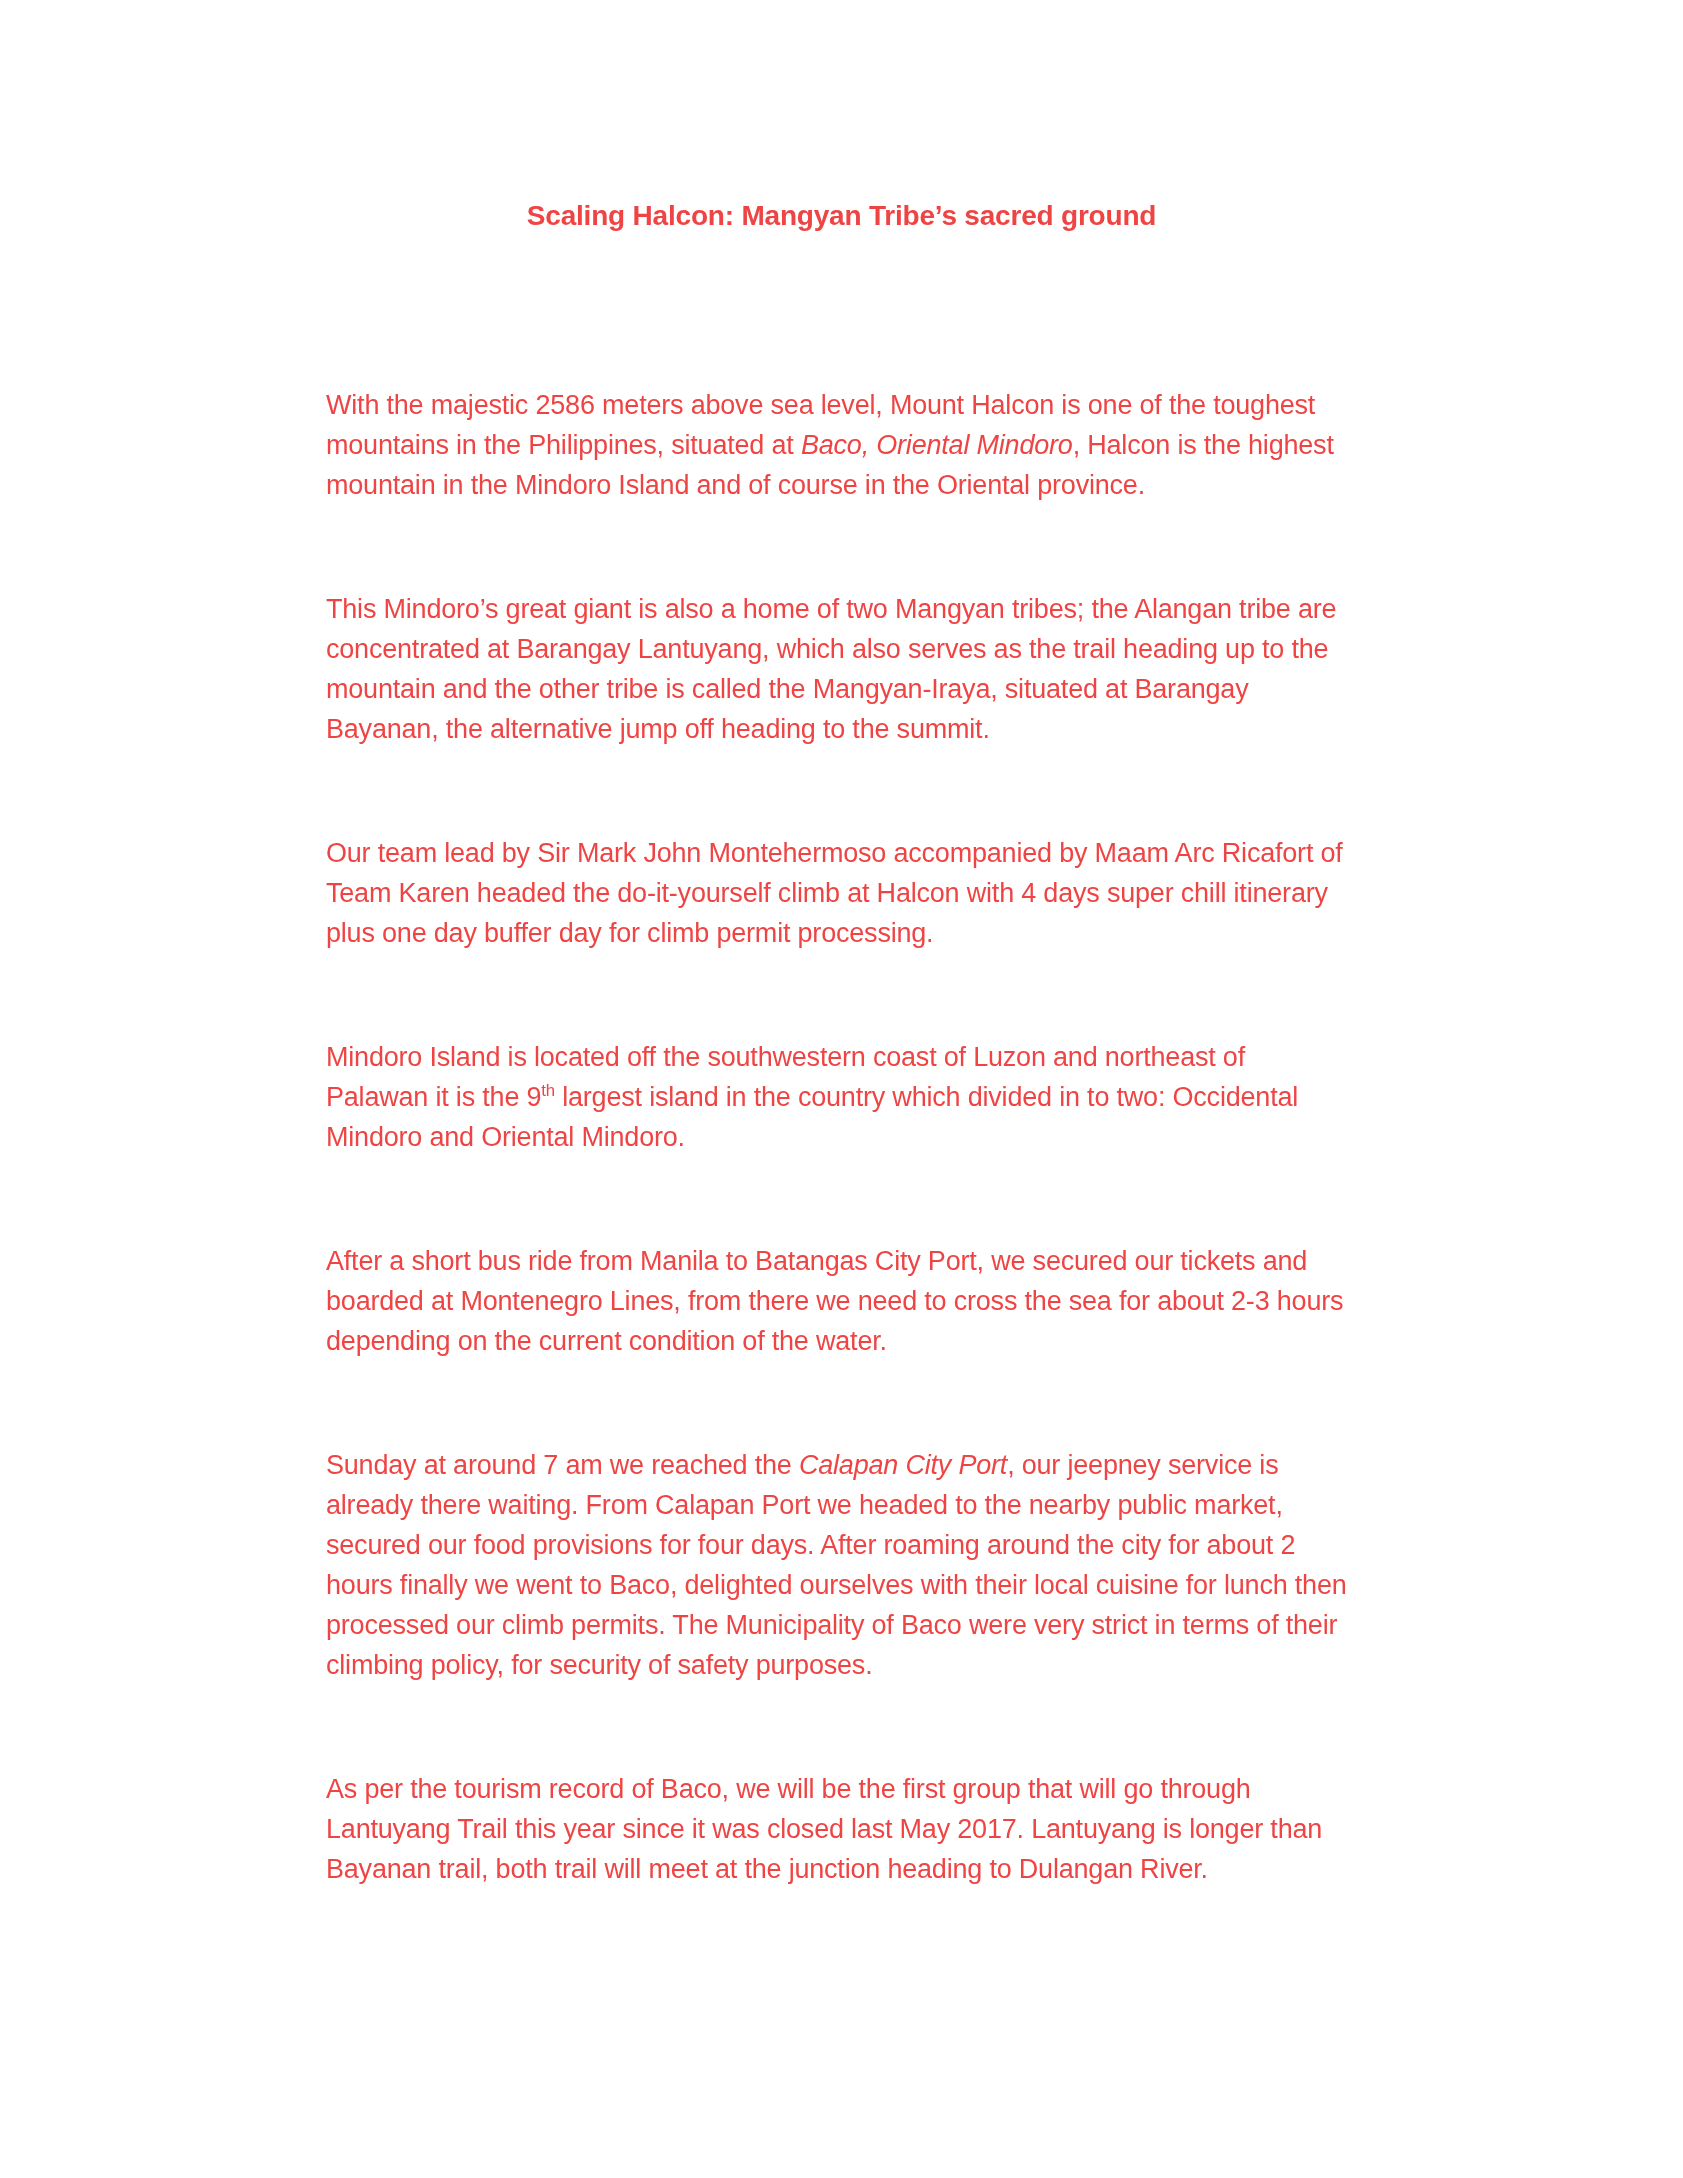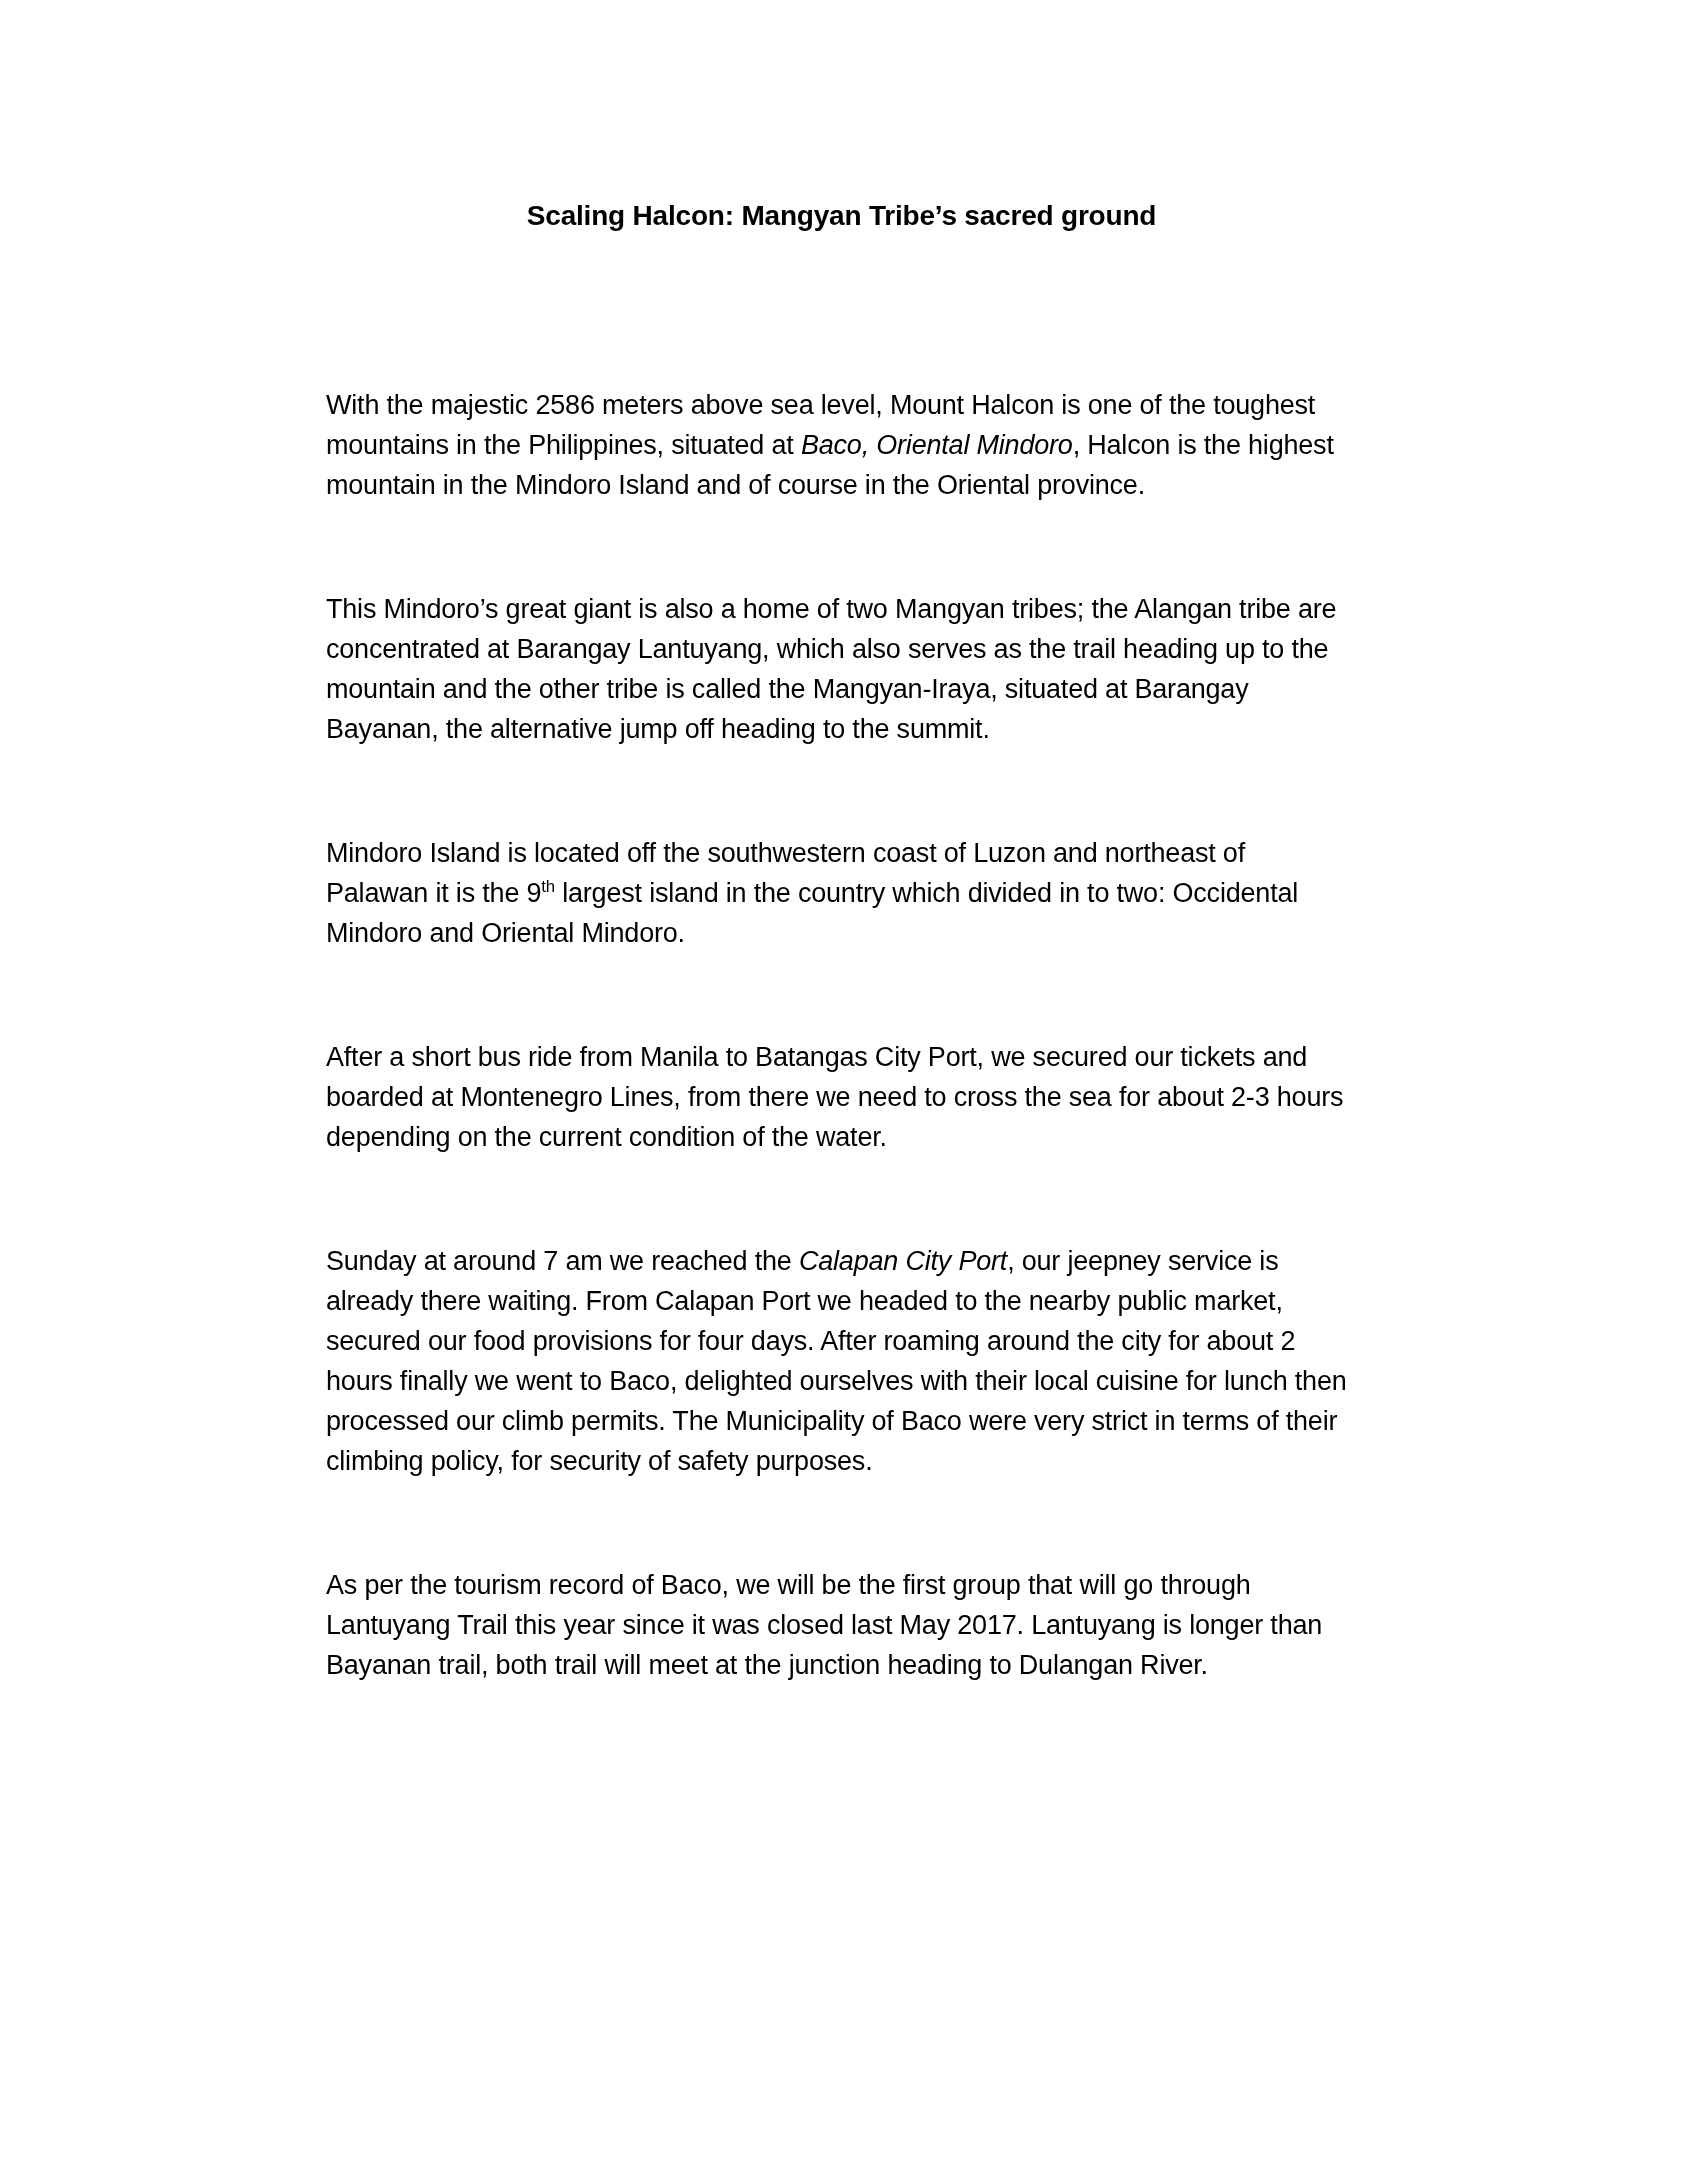--- a/index.html
+++ b/index.html
@@ -9,21 +9,21 @@
   }
   .page {
     position: relative;
     box-sizing: border-box;
     width: 1427px;
     height: 2178px;
     margin: 0 auto;
     background: #ffffff;
     padding: 196px 198px 0 198px;
     font-family: "Liberation Sans", sans-serif;
-    color: #000000;
+    color: #ef4444;
     font-size: 27px;
     line-height: 40px;
     letter-spacing: -0.2px;
     overflow: hidden;
   }
   .doc-title {
     font-size: 28px;
     font-weight: bold;
     text-align: center;
     margin: 0 0 149px 0;
@@ -45,19 +45,20 @@
   }
 </style>
 </head>
 <body>
 
 <div class="page">
   <h1 class="doc-title">Scaling Halcon: Mangyan Tribe’s sacred ground</h1>
   <div>
       <p class="para"><span>With the majestic 2586 meters above sea level, Mount Halcon is one of the toughest mountains in the Philippines, situated at </span><span class="italic">Baco, Oriental Mindoro</span><span>, Halcon is the highest mountain in the Mindoro Island and of course in the Oriental province.</span></p>
       <p class="para"><span>This Mindoro’s great giant is also a home of two Mangyan tribes; the Alangan tribe are concentrated at Barangay Lantuyang, which also serves as the trail heading up to the mountain and the other tribe is called the Mangyan-Iraya, situated at Barangay Bayanan, the alternative jump off heading to the summit.</span></p>
+      <p class="para"><span>Our team lead by Sir Mark John Montehermoso accompanied by Maam Arc Ricafort of Team Karen headed the do-it-yourself climb at Halcon with 4 days super chill itinerary plus one day buffer day for climb permit processing.</span></p>
       <p class="para"><span>Mindoro Island is located off the southwestern coast of Luzon and northeast of Palawan it is the 9</span><sup class="superscript">th</sup><span> largest island in the country which divided in to two: Occidental Mindoro and Oriental Mindoro.</span></p>
       <p class="para"><span>After a short bus ride from Manila to Batangas City Port, we secured our tickets and boarded at Montenegro Lines, from there we need to cross the sea for about 2-3 hours depending on the current condition of the water.</span></p>
       <p class="para"><span>Sunday at around 7 am we reached the </span><span class="italic">Calapan City Port</span><span>, our jeepney service is already there waiting. From Calapan Port we headed to the nearby public market, secured our food provisions for four days. After roaming around the city for about 2 hours finally we went to Baco, delighted ourselves with their local cuisine for lunch then processed our climb permits. The Municipality of Baco were very strict in terms of their climbing policy, for security of safety purposes.</span></p>
       <p class="para"><span>As per the tourism record of Baco, we will be the first group that will go through Lantuyang Trail this year since it was closed last May 2017. Lantuyang is longer than Bayanan trail, both trail will meet at the junction heading to Dulangan River.</span></p>
     </div>
 </div>
 
 
 </body></html>

